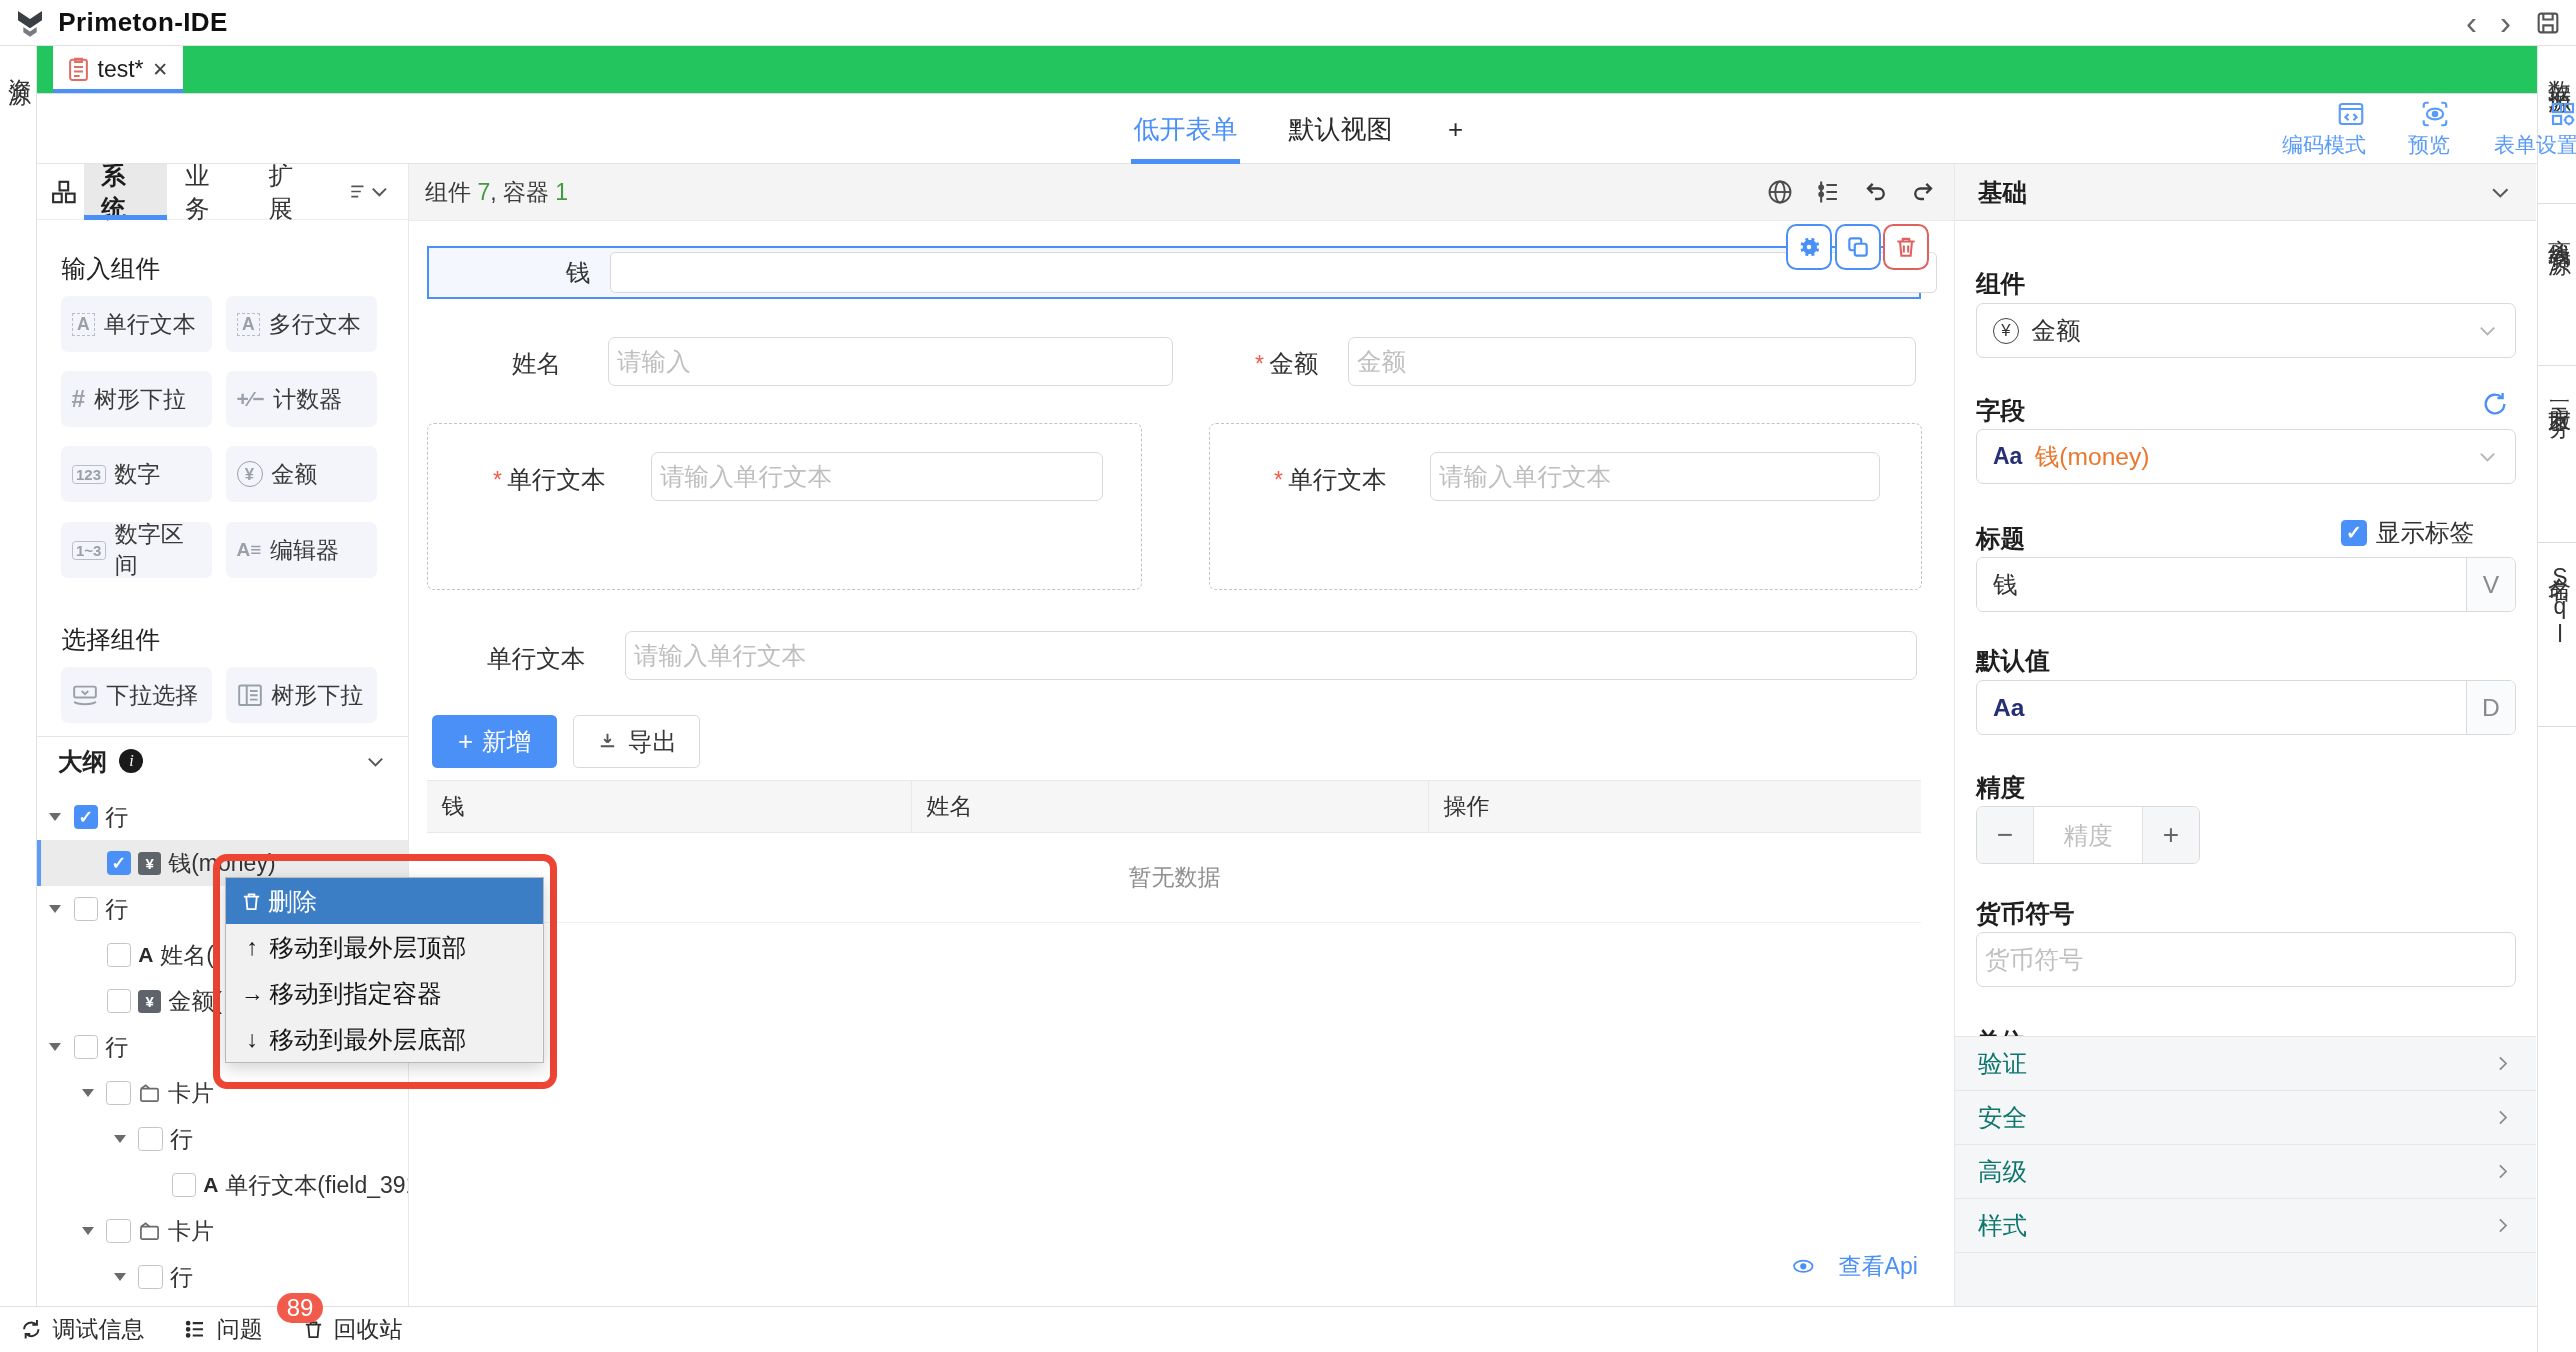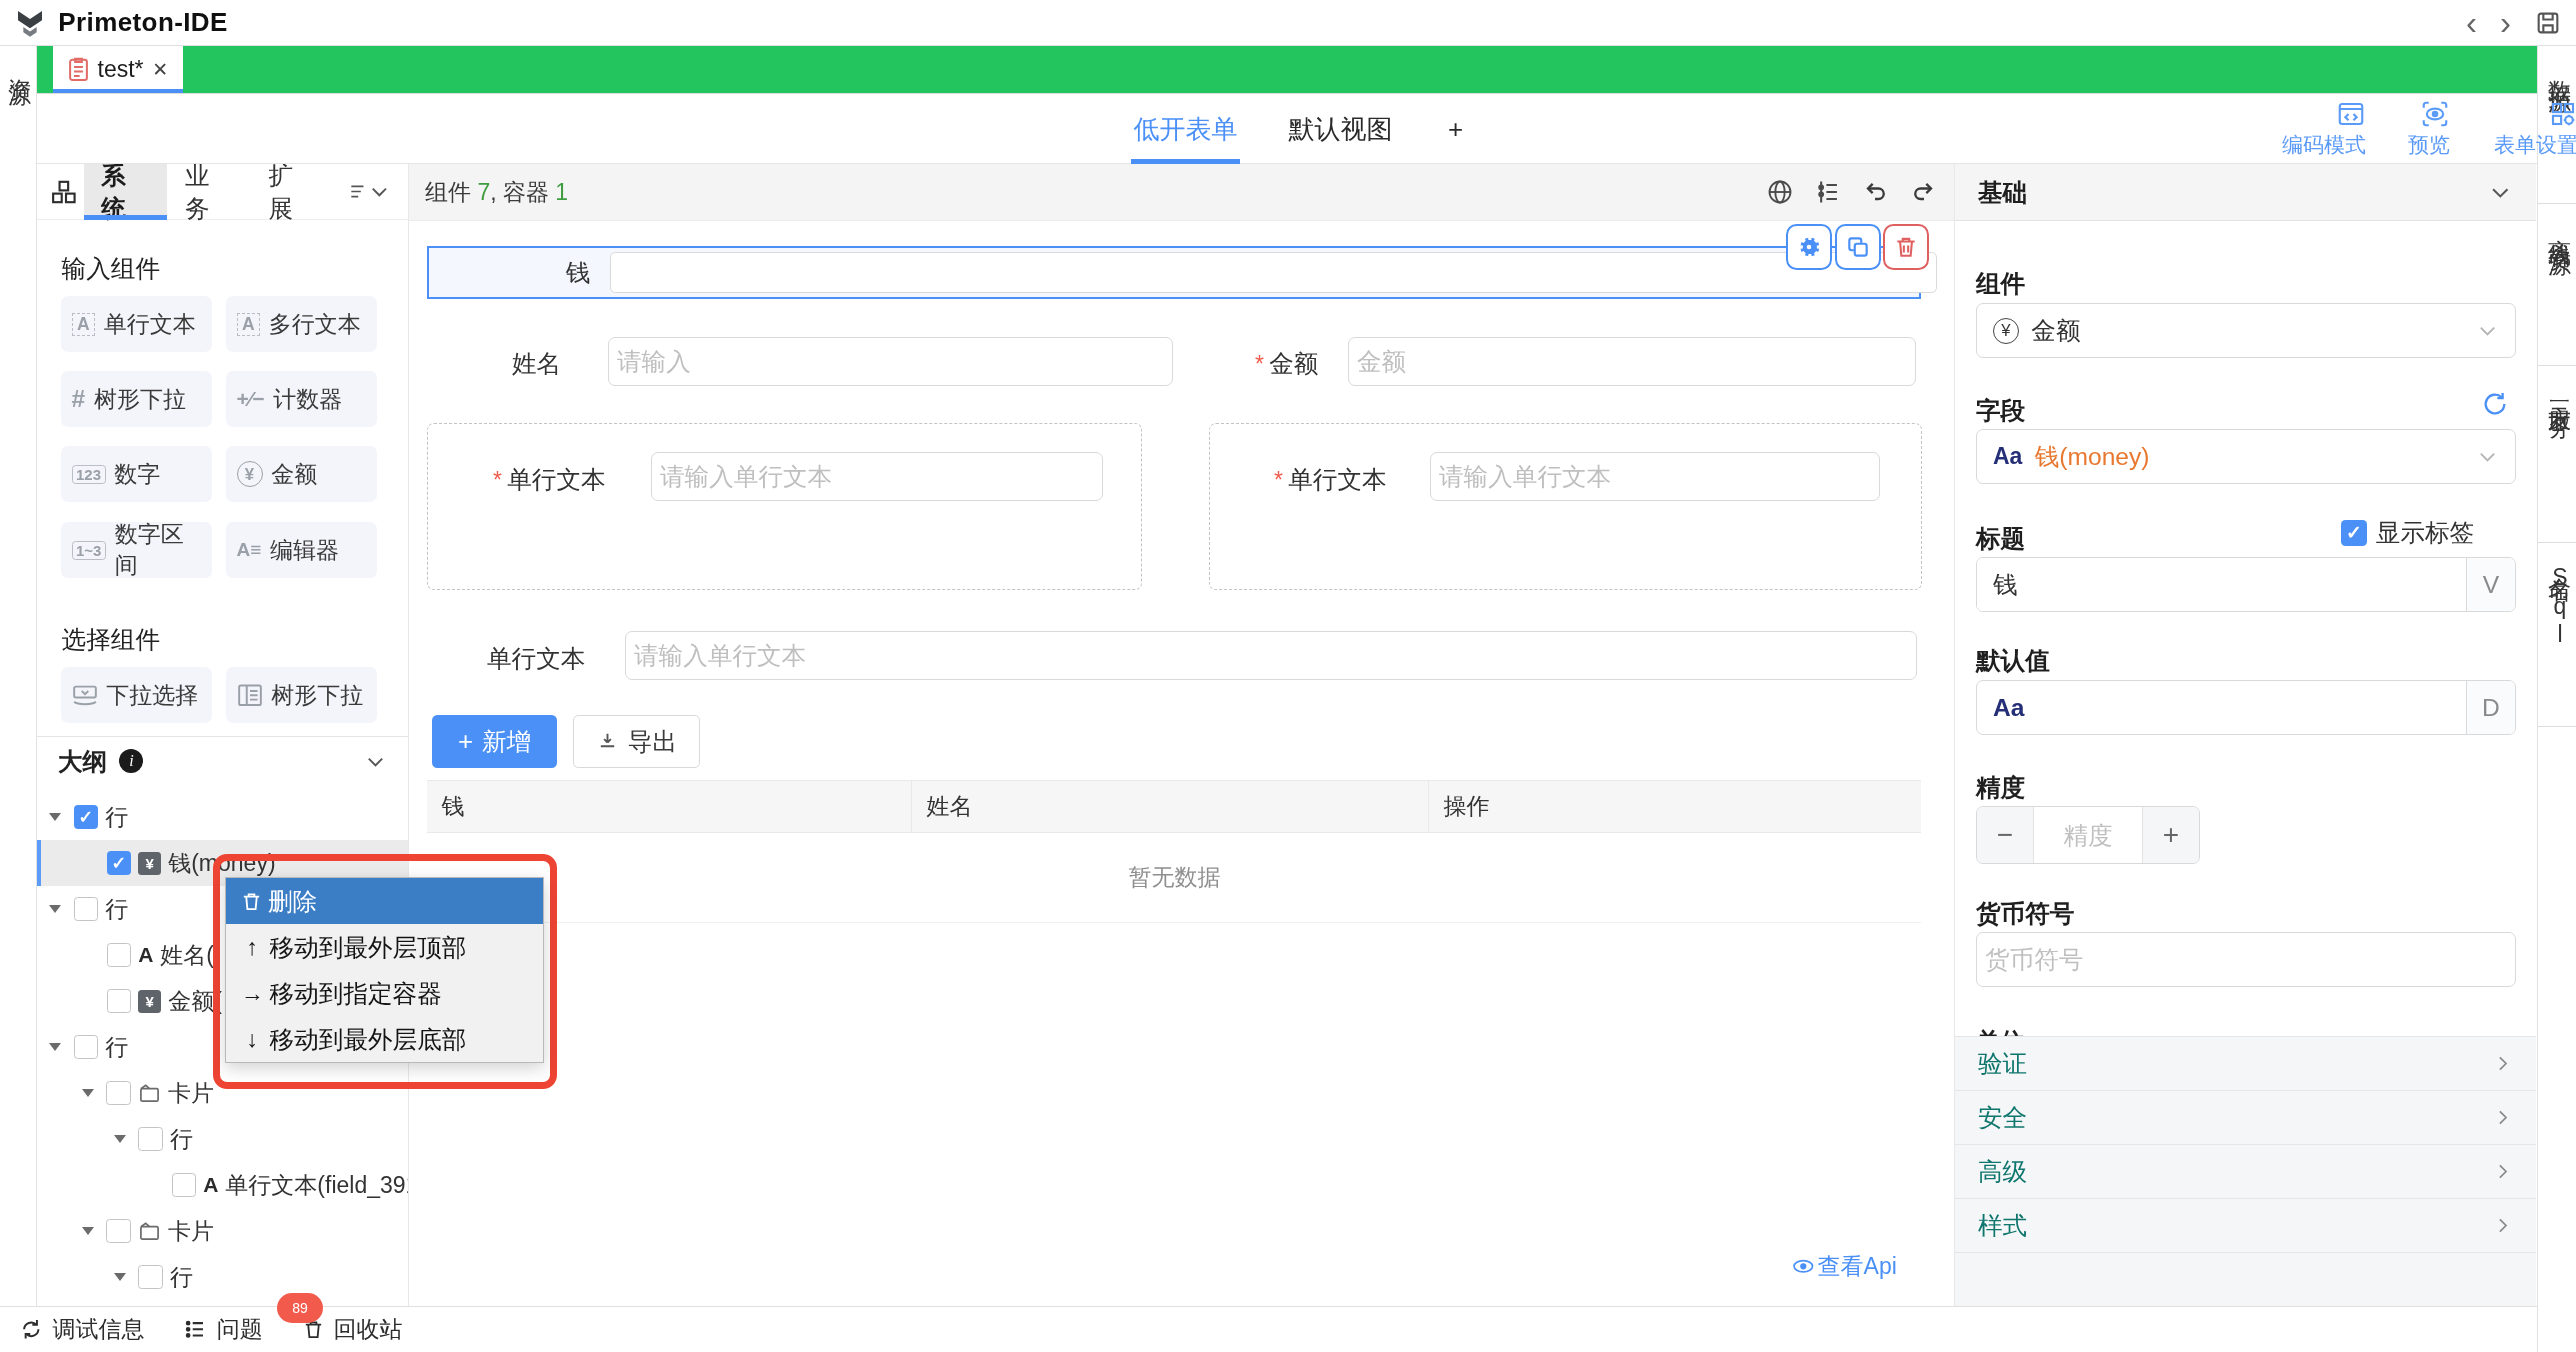--- a/index.html
+++ b/index.html
@@ -86,21 +86,21 @@
 
   .btn { position:absolute; height:53px; border-radius:5.3px; font-size:24.6px; display:flex; align-items:center; justify-content:center; gap:8.8px; cursor:pointer; }
   .btn-primary { background:#4a90f7; color:#fff; border:none; }
   .btn-plain { background:#fff; color:#3a3a3a; border:0.9px solid #d9d9d9; }
 
   .grid-table { position:absolute; left:18.4px; top:616px; width:1494px; }
   .gt-head { display:flex; height:53px; background:#f6f6f6; border-top:0.9px solid #e9e9e9; border-bottom:0.9px solid #e9e9e9; font-size:23px; color:#333; }
   .gt-col { display:flex; align-items:center; padding-left:14px; border-right:0.9px solid #e9e9e9; }
   .gt-col:last-child { border-right:none; }
   .gt-body { height:90px; border-bottom:0.9px solid #f0f0f0; display:flex; align-items:center; justify-content:center; font-size:23px; color:#8f8f8f; }
-  .api-link { position:absolute; left:1382px; top:1087px; display:flex; align-items:center; gap:2px; color:#4a90f7; font-size:23px; cursor:pointer; }
+  .api-link { position:absolute; left:1382px; top:1087px; display:flex; align-items:center; gap:23px; color:#4a90f7; font-size:23px; cursor:pointer; }
 
   
   #inspector { left:1954px; top:164px; width:582px; height:1142px; background:#fff; border-left:0.9px solid #e8e8e8; }
   .insp-head { position:absolute; left:0; top:0; width:100%; height:57px; background:#f5f5f5; border-bottom:0.9px solid #e4e4e4; display:flex; align-items:center; padding:0 23px; font-size:24.6px; font-weight:700; color:#1f1f1f; }
   .insp-label { position:absolute; left:21px; font-size:24.6px; color:#1f1f1f; font-weight:700; }
   .select-box { position:absolute; left:21px; width:540px; height:55px; border:0.9px solid #d9d9d9; border-radius:7px; background:#fff; display:flex; align-items:center; padding:0 16px; gap:12.3px; font-size:24.6px; color:#333; cursor:pointer; }
   .sb-chev { margin-left:auto; color:#b5b5b5; }
   .orange { color:#e8782f; }
   .navy { color:#252f77; font-weight:800; }
   .inp-group { position:absolute; left:21px; width:540px; height:55px; display:flex; border:0.9px solid #d9d9d9; border-radius:7px; overflow:hidden; background:#fff; }
@@ -119,21 +119,21 @@
   
   #ctx-annot { left:213px; top:854px; width:344px; height:235px; border:7px solid #ee4433; border-radius:14px; background:transparent; z-index:50; pointer-events:none; }
   #ctx-menu { left:225px; top:877px; width:319px; z-index:51; background:#f1f1f1; border:0.9px solid #b9b9b9; box-shadow:0 5.3px 16px rgba(0,0,0,0.18); }
   .ctx-item { height:46px; display:flex; align-items:center; gap:5px; padding:0 14px; font-size:24.6px; color:#141414; cursor:pointer; white-space:nowrap; }
   .ctx-item.selected { background:#3c7ec6; color:#fff; }
   .ctx-arrow { font-size:23px; width:24.6px; text-align:center; }
 
   
   #statusbar { left:0; top:1306px; width:2537px; height:46px; background:#fff; border-top:0.9px solid #e0e0e0; display:flex; align-items:center; padding:0 19px; gap:39px; overflow:visible; }
   .sb-item { display:flex; align-items:center; gap:8.8px; font-size:23px; color:#2d2d2d; cursor:pointer; }
-  .sb-badge { position:absolute; left:277px; top:-14px; min-width:46px; height:30px; background:#f25b4b; color:#fff; border-radius:15px; font-size:14px; display:flex; align-items:center; justify-content:center; padding:0 7px; }
+  .sb-badge { position:absolute; left:277px; top:-14px; min-width:46px; height:30px; background:#f25b4b; color:#fff; border-radius:15px; font-size:24px; display:flex; align-items:center; justify-content:center; padding:0 7px; }
 </style>
 </head>
 <body>
 
 <div class="app">
 
   <div class="abs" id="titlebar">
     <svg width="32" height="32" viewBox="0 0 24 24">
         <path d="M3 3l9 6 9-6v7l-9 6-9-6z" fill="#3a3f44"></path>
         <path d="M7 15l5 3.4L17 15v4l-5 3.4L7 19z" fill="#777c82"></path>

